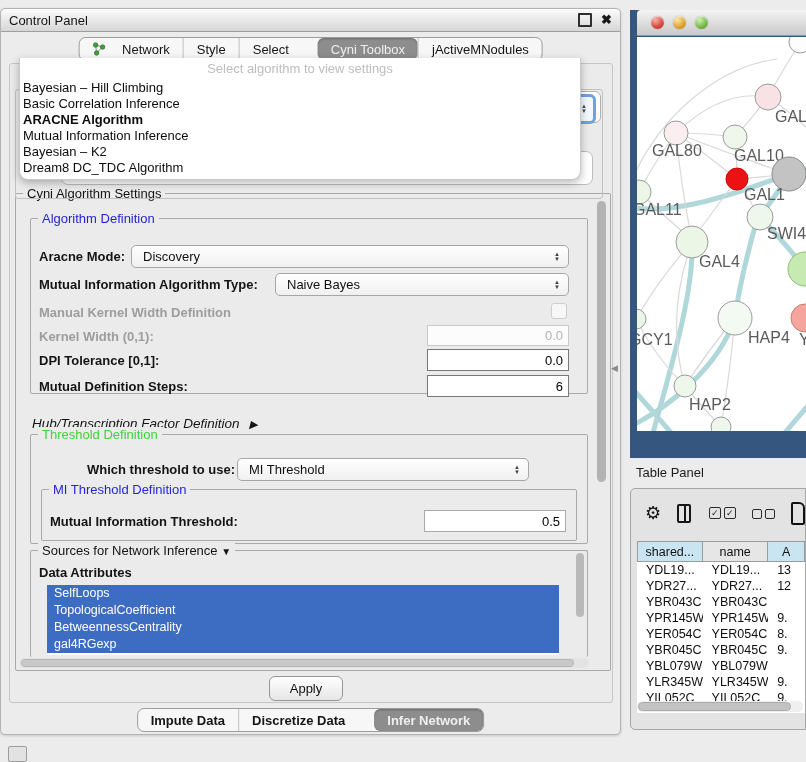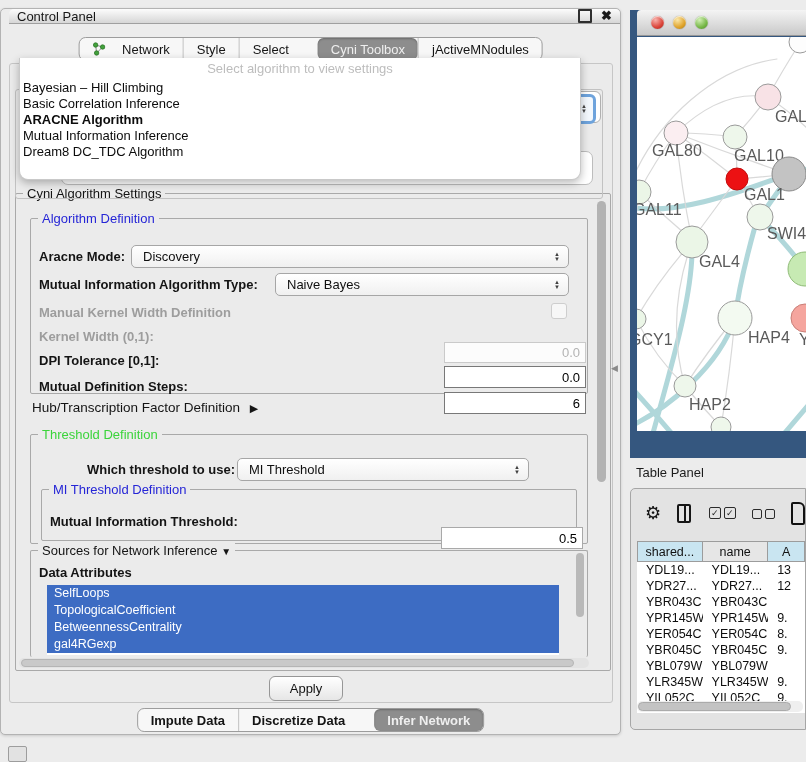--- a/index.html
+++ b/index.html
@@ -3,21 +3,21 @@
 <meta charset="utf-8">
 <style>
   html,body{margin:0;padding:0;}
   #screen{position:relative;width:806px;height:762px;background:#ececec;
     font-family:"Liberation Sans",sans-serif;overflow:hidden;color:#141414;}
   .abs{position:absolute;}
 
   
   #control-panel{left:0;top:8px;width:619px;height:725px;background:#ececec;
     border:1px solid #b3b3b3;border-radius:5px;box-shadow:0 1px 3px rgba(0,0,0,.15);}
-  #cp-titlebar{left:8px;top:0;right:0;height:15px;border-radius:5px 5px 0 0;
+  #cp-titlebar{left:0;top:0;right:0;height:23px;border-radius:5px 5px 0 0;
     background:linear-gradient(#fcfcfc,#d6d6d6);border-bottom:1px solid #9f9f9f;
     display:flex;align-items:center;padding:0 8px;box-sizing:border-box;}
   #cp-title{font-size:13px;color:#161616;}
   #cp-controls{margin-left:auto;display:flex;align-items:center;gap:9px;}
   .float-ic{width:10px;height:10px;border:2px solid #2e2e2e;border-radius:1px;}
   .close-ic{font-size:13px;font-weight:bold;color:#1a1a1a;line-height:10px;}
 
   
   .segbar{display:flex;align-items:stretch;background:#f7f7f7;border:1px solid #9c9c9c;
     border-radius:7px;height:22px;}
@@ -70,21 +70,21 @@
   #settings-hscroll{position:absolute;left:3px;top:464px;width:570px;height:10px;
     background:#e3e3e3;border-radius:5px;}
   #settings-hscroll .thumb{position:absolute;left:2px;top:1px;height:8px;width:97%;
     background:#c9c9c9;border:1px solid #b5b5b5;border-radius:5px;box-sizing:border-box;}
 
   .combo{position:absolute;background:linear-gradient(#ffffff,#f0f0f0);
     border:1px solid #a6a6a6;border-radius:5px;font-size:13px;color:#0f0f0f;
     display:flex;align-items:center;padding-left:11px;box-sizing:border-box;}
   .combo .arrows{position:absolute;right:8px;top:50%;transform:translateY(-50%);
     display:flex;flex-direction:column;align-items:center;font-size:6px;line-height:5px;color:#3f3f3f;}
-  .tfield{position:absolute;font-size:13px;text-align:right;padding:0 5px;margin:17px;
+  .tfield{position:absolute;font-size:13px;text-align:right;padding:0 5px;margin:0;
     border:1px solid #787878;background:#fff;color:#000;font-family:"Liberation Sans",sans-serif;
     box-sizing:border-box;}
   .tfield.disabled{border-color:#cacaca;background:#fcfcfc;color:#b3b3b3;}
   .cb{position:absolute;width:14px;height:14px;border:1px solid #cecece;background:#f7f7f7;border-radius:3px;}
 
   .tri{font-size:11px;color:#161616;}
 
   
   #attr-list{position:absolute;left:16px;top:34px;width:512px;height:70px;background:#fff;overflow:hidden;}
   .attr-item{height:17px;line-height:17px;padding-left:7px;font-size:12.5px;color:#fff;
@@ -189,20 +189,21 @@
       <span>galFiltered.sif default node</span>
     </div>
 
     <div class="abs" id="algo-dropdown">
       <div id="algo-placeholder">Select algorithm to view settings</div>
       <div id="algo-items">
           <div class="dd-item">Bayesian – Hill Climbing</div>
           <div class="dd-item">Basic Correlation Inference</div>
           <div class="dd-item bold">ARACNE Algorithm</div>
           <div class="dd-item">Mutual Information Inference</div>
+          <div class="dd-item">Bayesian – K2</div>
           <div class="dd-item">Dream8 DC_TDC Algorithm</div>
         </div>
     </div>
 
     <div class="group" id="settings-group">
       <span class="legend">Cyni Algorithm Settings</span>
       <div id="settings-vscroll">
           <div class="thumb"></div>
         </div>
 
@@ -233,21 +234,21 @@
         <span class="bold-label dis" style="left:8px;top:110px;">Kernel Width (0,1):</span>
         <input class="tfield disabled" style="left: 396px; top: 106px; width: 142px; height: 21px;" disabled="" value="0.0">
 
         <span class="bold-label" style="left:8px;top:134px;">DPI Tolerance [0,1]:</span>
         <input class="tfield" style="left: 396px; top: 130px; width: 142px; height: 22px;" value="0.0">
 
         <span class="bold-label" style="left:8px;top:160px;">Mutual Definition Steps:</span>
         <input class="tfield" style="left: 396px; top: 156px; width: 142px; height: 22px;" value="6">
       </div>
 
-      <span style="position:absolute;left:16px;top:206px;font-size:13.5px;color:#141414;white-space:nowrap;">
+      <span style="position:absolute;left:16px;top:222px;font-size:13.5px;color:#141414;white-space:nowrap;font-style:italic;">
         <span>Hub/Transcription Factor Definition</span>
         <span class="tri" style="margin-left:6px;">▶</span>
       </span>
 
       <div class="group" style="left:14px;top:240px;width:556px;height:108px;">
         <span class="legend green">Threshold Definition</span>
 
         <span class="bold-label" style="left:56px;top:27px;">Which threshold to use:</span>
         <div class="combo" style="left:206px;top:23px;width:292px;height:23px;">
           <span>MI Threshold</span>

